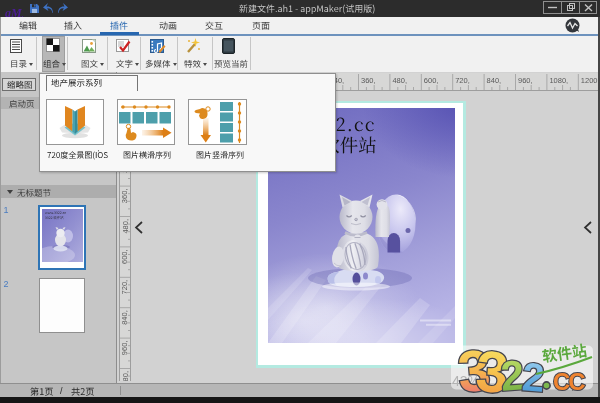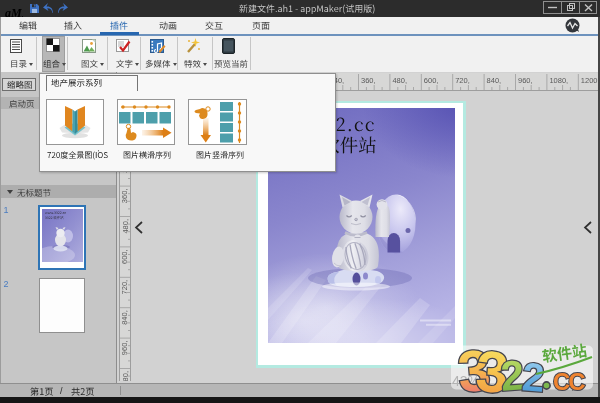--- a/index.html
+++ b/index.html
@@ -1,20 +1,20 @@
 <!DOCTYPE html>
 <html><head><meta charset="utf-8"><style>
 html,body{margin:0;padding:0;width:600px;height:403px;overflow:hidden;background:#d2d2d2;
 font-family:"Liberation Sans",sans-serif;}
 *{box-sizing:border-box}
 .abs{position:absolute}
 </style></head><body>
 <div class="abs" style="left:0;top:0;width:600px;height:403px">
 <div class="abs" style="left:0;top:0;width:600px;height:17px;background:#2c2c2c"></div>
-<div class="abs" style="left:5px;top:6px;color:#000000;font-size:12px;font-weight:bold;font-style:italic;font-family:'Liberation Serif',serif">aM<span style="font-size:8px">,</span></div>
+<div class="abs" style="left:5px;top:6px;color:#4c1d95;font-size:12px;font-weight:bold;font-style:italic;font-family:'Liberation Serif',serif">aM<span style="font-size:8px">,</span></div>
 <svg class="abs" style="left:29px;top:3px" width="11" height="11" viewBox="0 0 11 11">
 <path d="M1 1h7l2 2v7H1z" fill="#3e72c4"></path>
       <rect x="3" y="1.2" width="4" height="3" fill="#2c2c2c"></rect>
       <rect x="5.2" y="1.5" width="1.4" height="2.2" fill="#3e72c4"></rect>
       <rect x="3" y="6" width="5" height="4" fill="#9db9e0"></rect>
     </svg>
 <svg class="abs" style="left:43px;top:3px" width="28" height="11" viewBox="0 0 28 11">
 <path d="M10 10 C10 5 7 3 3.5 3.5 L5 0 L0 4.5 L5.5 8 L4.2 5.2 C7.5 5 9 7 9.5 10 Z" fill="#3e72c4"></path>
 <path d="M15 10 C15 5 18 3 21.5 3.5 L20 0 L25 4.5 L19.5 8 L20.8 5.2 C17.5 5 16 7 15.5 10 Z" fill="#3e72c4"></path>
     </svg>

